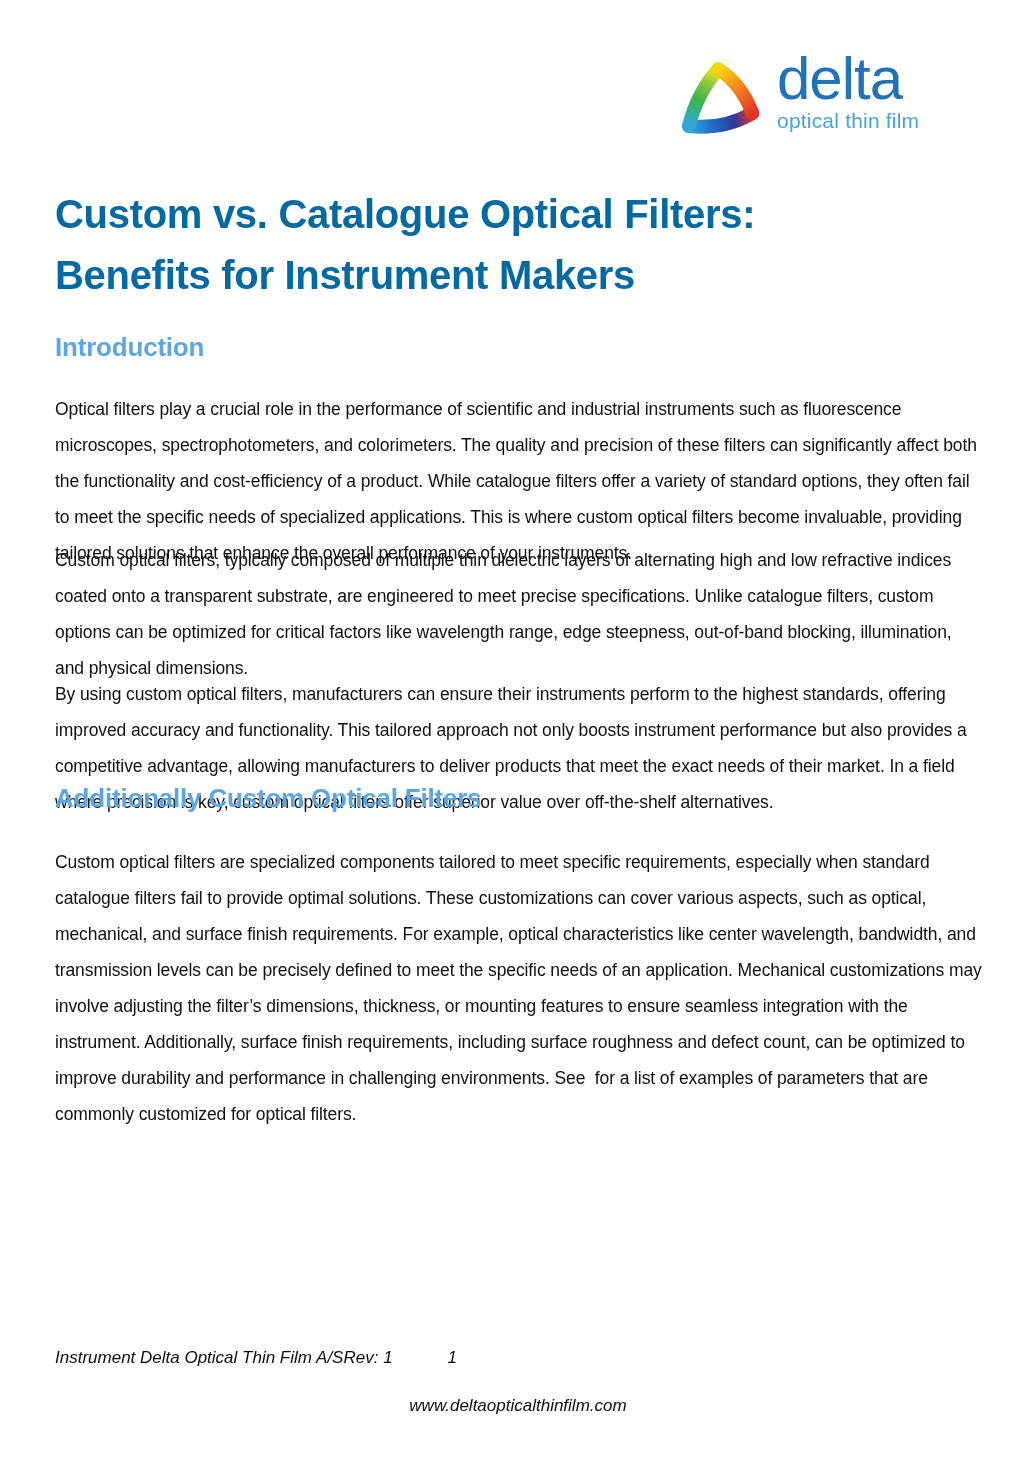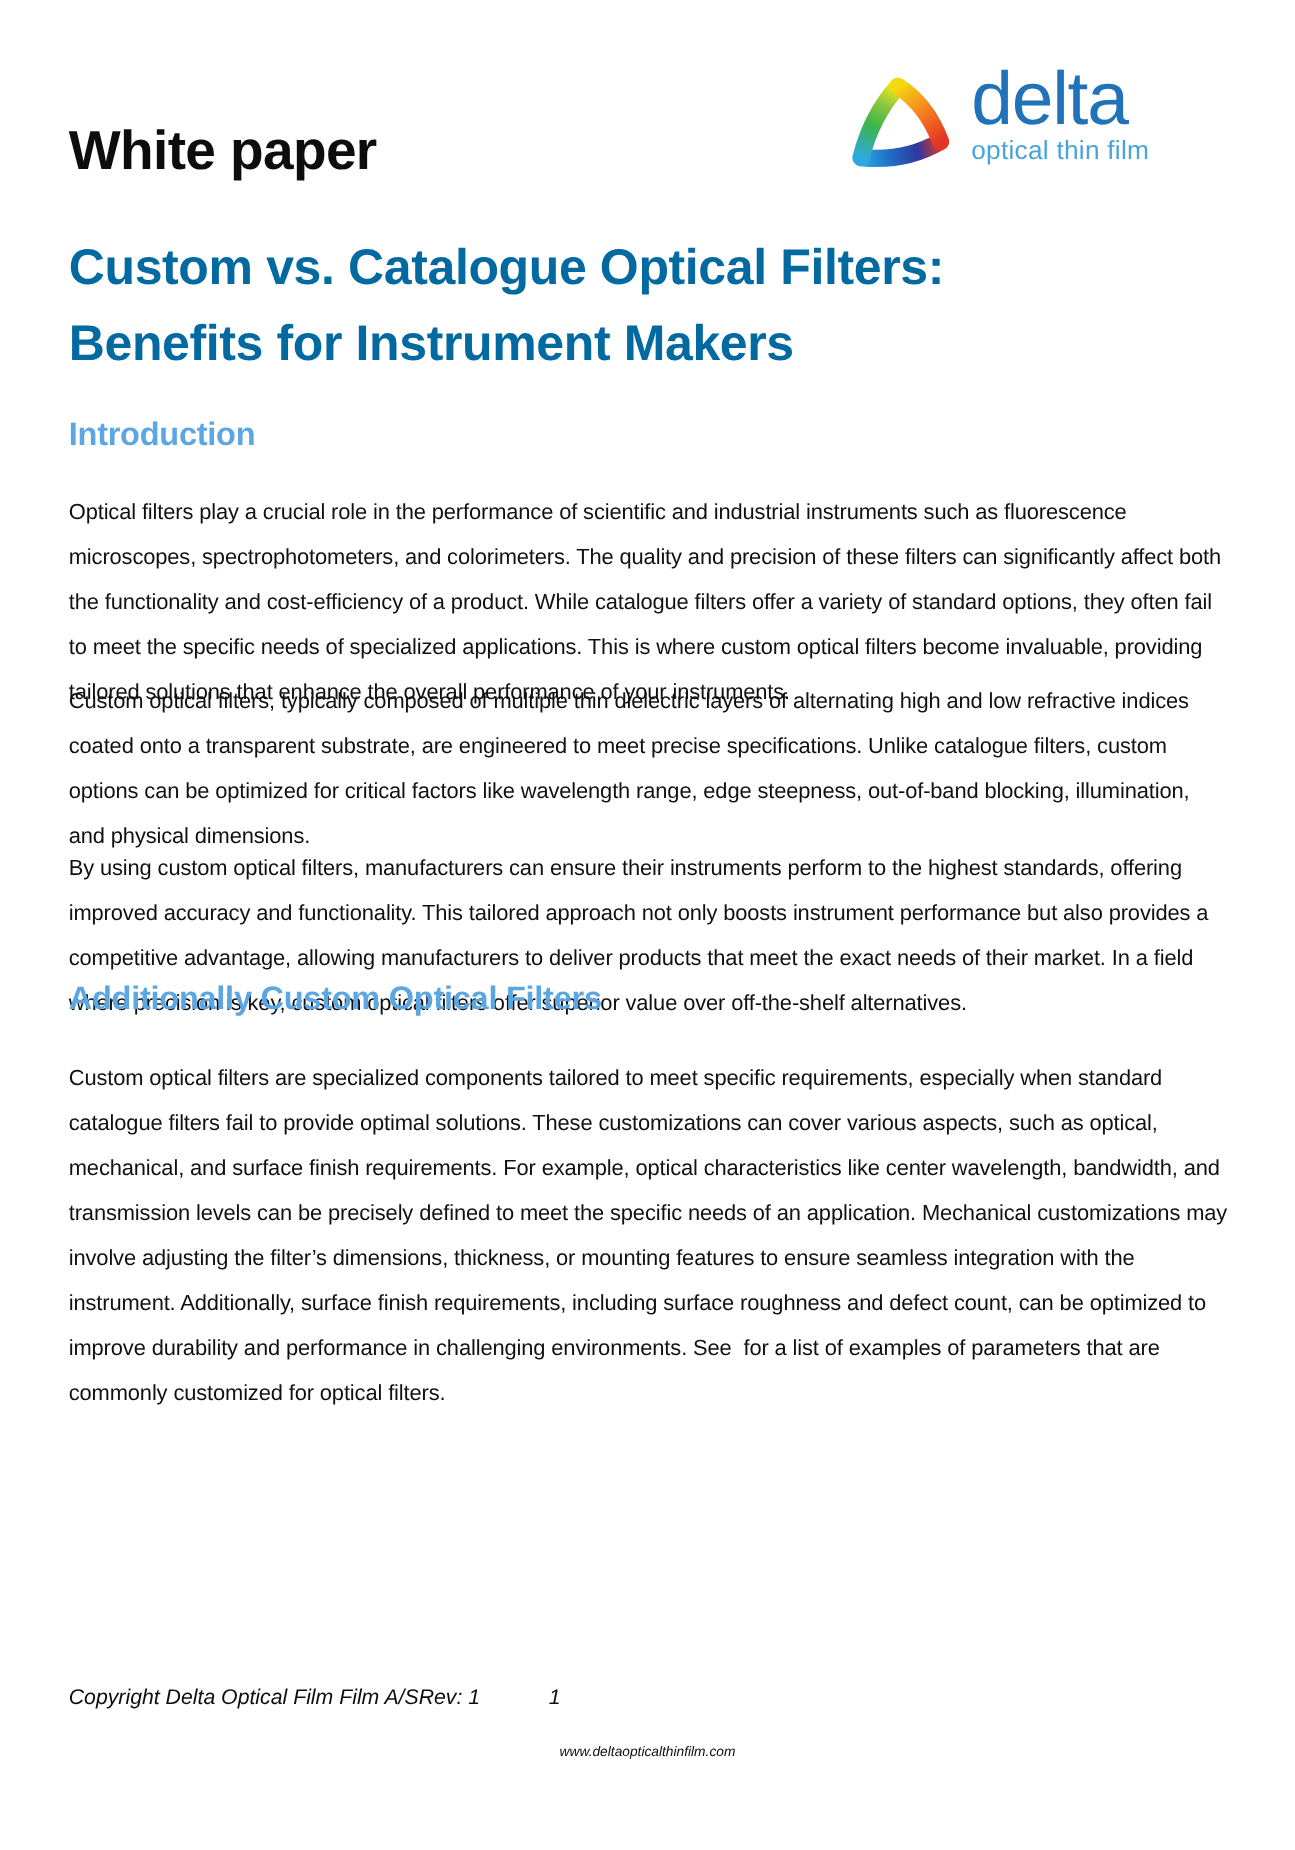--- a/index.html
+++ b/index.html
@@ -53,29 +53,28 @@
   .p-4{top:844px;}
   .footer-line{
     left:55px;top:1348px;width:928px;
     font-size:17px;font-style:italic;color:#0d0d0d;
     display:flex;align-items:baseline;
   }
   .footer-page-number{margin-left:55px;}
   .footer-website{
     left:0;top:1396px;width:1036px;
     text-align:center;
-    font-size:11px;font-style:italic;color:#0d0d0d;
+    font-size:17px;font-style:italic;color:#0d0d0d;
   }
 </style>
 </head>
 <body>
 
 <div class="page">
 
-  <div class="abs white-paper-label">White paper</div>
 
   <div class="abs logo">
     <svg class="logo-triangle" viewBox="0 0 100 100">
       <defs>
         <linearGradient id="gradLeft" gradientUnits="userSpaceOnUse" x1="14" y1="74" x2="46" y2="12">
           <stop offset="0" stop-color="#2FA8E0"></stop>
           <stop offset="0.42" stop-color="#3BB54A"></stop>
           <stop offset="0.72" stop-color="#8DC63F"></stop>
           <stop offset="1" stop-color="#F5EB13"></stop>
         </linearGradient>
@@ -112,20 +111,20 @@
 
   <div class="abs para p-2">Custom optical filters, typically composed of multiple thin dielectric layers of alternating high and low refractive indices coated onto a transparent substrate, are engineered to meet precise specifications. Unlike catalogue filters, custom options can be optimized for critical factors like wavelength range, edge steepness, out-of-band blocking, illumination, and physical dimensions.</div>
 
   <div class="abs para p-3">By using custom optical filters, manufacturers can ensure their instruments perform to the highest standards, offering improved accuracy and functionality. This tailored approach not only boosts instrument performance but also provides a competitive advantage, allowing manufacturers to deliver products that meet the exact needs of their market. In a field where precision is key, custom optical filters offer superior value over off-the-shelf alternatives.</div>
 
   <div class="abs section-heading sh-2">Additionally Custom Optical Filters</div>
 
   <div class="abs para p-4">Custom optical filters are specialized components tailored to meet specific requirements, especially when standard catalogue filters fail to provide optimal solutions. These customizations can cover various aspects, such as optical, mechanical, and surface finish requirements. For example, optical characteristics like center wavelength, bandwidth, and transmission levels can be precisely defined to meet the specific needs of an application. Mechanical customizations may involve adjusting the filter’s dimensions, thickness, or mounting features to ensure seamless integration with the instrument. Additionally, surface finish requirements, including surface roughness and defect count, can be optimized to improve durability and performance in challenging environments. See  for a list of examples of parameters that are commonly customized for optical filters.</div>
 
   <div class="abs footer-line">
-    <span>Copyright Delta Optical Film Film A/S</span>
+    <span>Instrument Delta Optical Thin Film A/S</span>
       <span>Rev: 1</span>
     <span class="footer-page-number">1</span>
   </div>
 
   <div class="abs footer-website">www.deltaopticalthinfilm.com</div>
 
 </div>
 
 </body></html>

